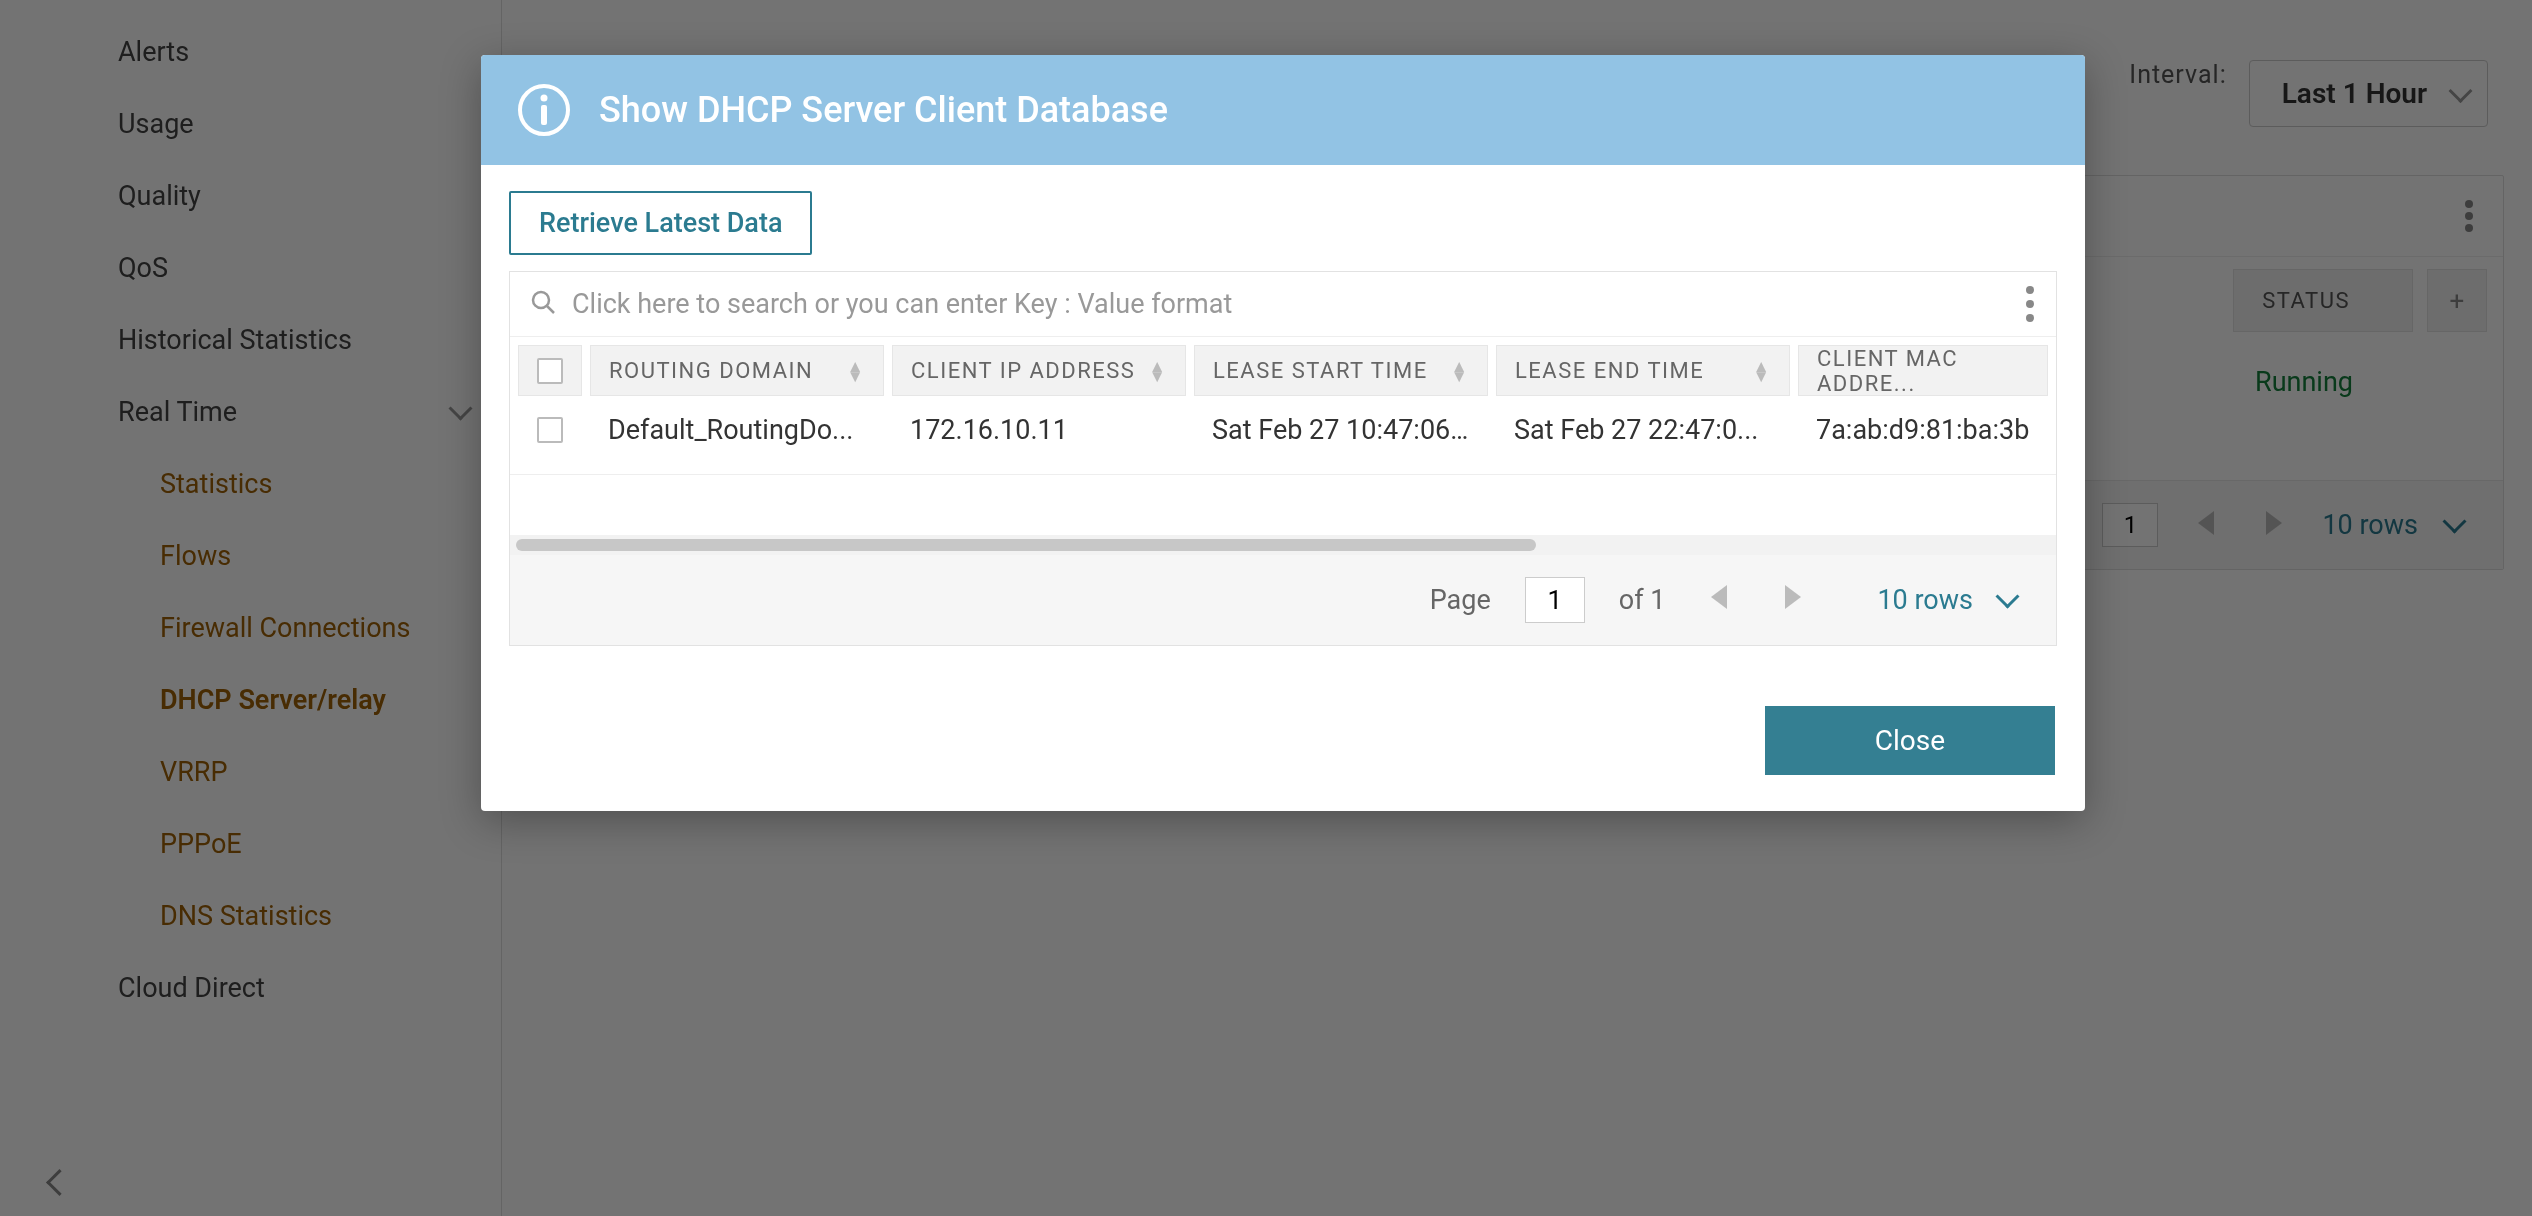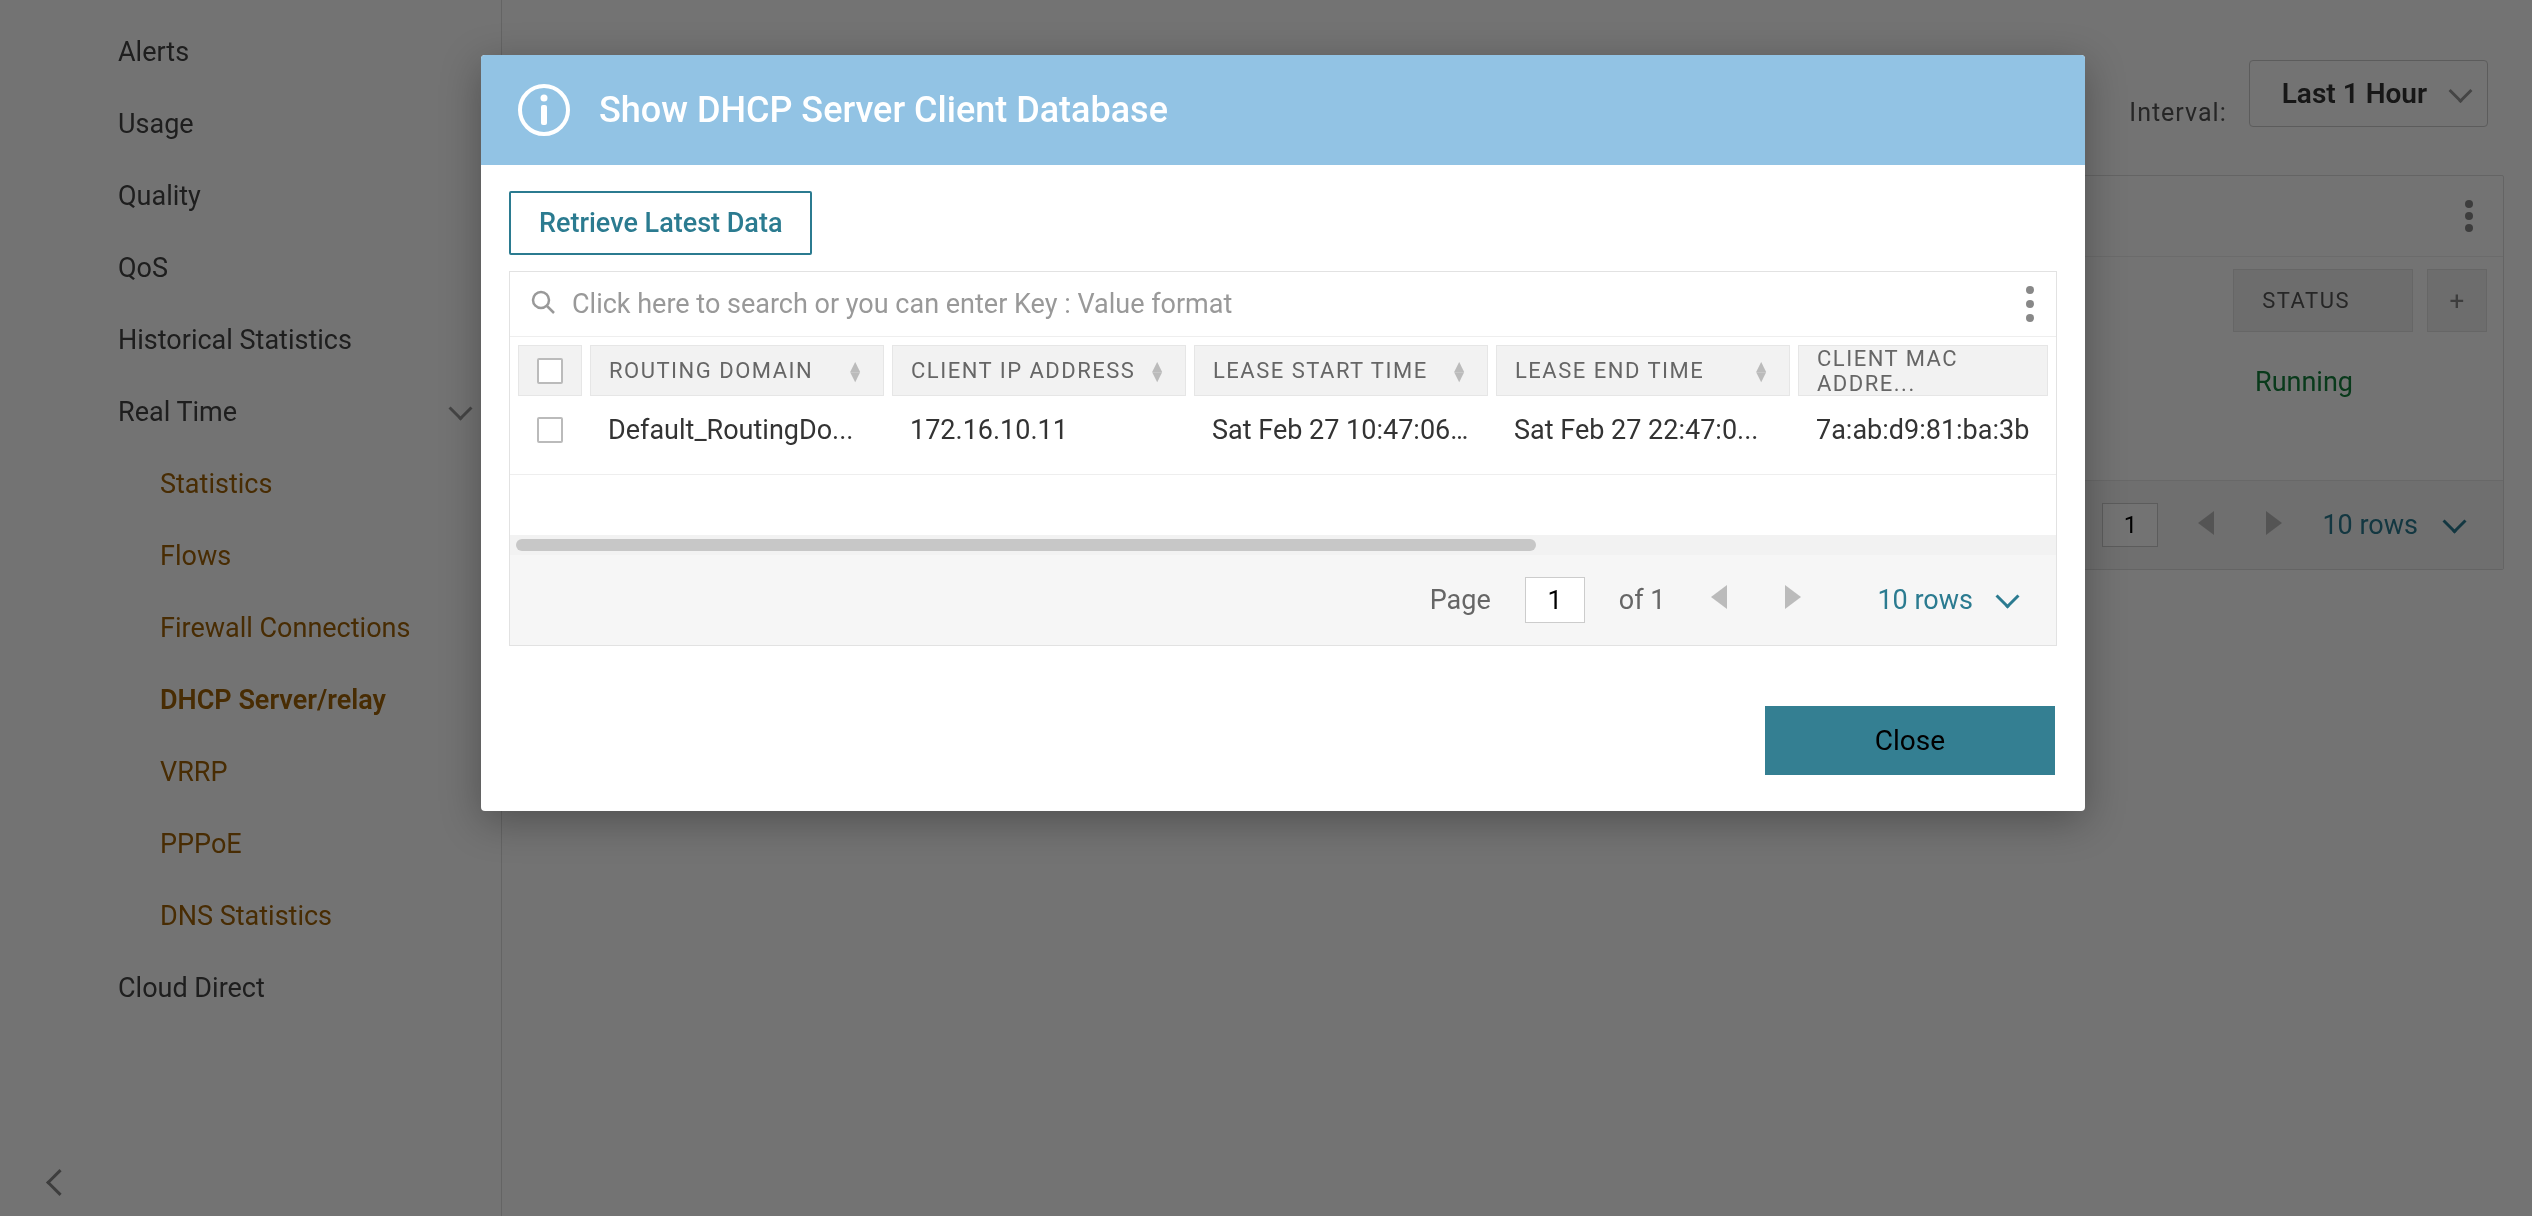--- a/index.html
+++ b/index.html
@@ -13,21 +13,21 @@
   .reports-icon { width: 42px; height: 42px; position: relative; }
   .reports-icon svg { width: 42px; height: 42px; }
   .sb-nav { padding: 16px 0; }
   .sb-item { padding: 20px 0 20px 118px; font-size: 27px; color: #444; cursor: pointer; display: flex; align-items: center; }
   .sb-item .chev { margin-left: auto; margin-right: 32px; color: #999; }
   .sb-sub { padding: 20px 0 20px 160px; font-size: 27px; color: #a16207; cursor: pointer; }
   .sb-sub.active { font-weight: 600; }
   .sb-collapse { position: absolute; bottom: 20px; left: 50px; color: #888; }
 
   .main { flex: 1; background: #fff; padding: 0 28px; position: relative; }
-  .interval-row { display: flex; justify-content: flex-end; align-items: flex-end; gap: 22px; padding: 60px 16px 24px; }
+  .interval-row { display: flex; justify-content: flex-end; align-items: flex-start; gap: 22px; padding: 60px 16px 24px; }
   .interval-label { font-size: 25px; color: #555; letter-spacing: 1px; }
   .interval-select { border: 1px solid #ccc; padding: 16px 60px 16px 32px; font-size: 28px; font-weight: 600; border-radius: 4px; position: relative; }
   .interval-select .chev { position: absolute; right: 18px; top: 50%; transform: translateY(-50%); color: #999; }
 
   .bg-panel { border: 1px solid #ddd; border-radius: 2px; margin-top: 24px; }
   .bg-panel-header { display: flex; justify-content: flex-end; padding: 24px 28px; border-bottom: 1px solid #eee; }
   .kebab-bg { width: 10px; height: 32px; display: flex; flex-direction: column; justify-content: space-between; }
   .kebab-bg span { width: 8px; height: 8px; background: #888; border-radius: 50%; }
   .bg-col-wrap { display: flex; justify-content: flex-end; gap: 14px; padding: 12px 16px; }
   .bg-col { background: #f2f2f2; border: 1px solid #e2e2e2; padding: 18px 62px 18px 28px; font-size: 22px; color: #555; letter-spacing: 1.5px; position: relative; }
@@ -84,21 +84,21 @@
   .pager { background:#f6f6f6; display:flex; align-items:center; justify-content:flex-end; gap: 34px; padding: 22px 40px; font-size: 27px; }
   .showing { color:#888; margin-right:auto; margin-left: 40%; }
   .page-label { color:#666; }
   .page-input { width:60px; height:46px; border:1px solid #ccc; text-align:center; font-size:26px; }
   .of-n { color:#666; }
   .nav-arrow { color:#bbb; padding: 0 12px; user-select: none; }
   .rows-sel { display:flex; align-items:center; gap:26px; color:#2b7b90; margin-left: 30px; }
   .rows-sel .chev { color:#2b7b90; }
 
   .modal-footer { display:flex; justify-content:flex-end; padding: 20px 30px 36px; }
-  .close-btn { background:#347f92; color:#000000; border:none; font-size:28px; padding: 18px 110px; cursor:pointer; }
+  .close-btn { background:#347f92; color:#ffffff; border:none; font-size:28px; padding: 18px 110px; cursor:pointer; }
 
   .chev-down::before { content: ""; display:inline-block; width: 14px; height: 14px; border-right: 3px solid currentColor; border-bottom: 3px solid currentColor; transform: rotate(45deg); position:relative; top:-4px; }
   .chev-left::before { content:""; display:inline-block; width:16px; height:16px; border-left:3px solid currentColor; border-bottom:3px solid currentColor; transform: rotate(45deg); }
   .tri-left { width:0; height:0; border-top:12px solid transparent; border-bottom:12px solid transparent; border-right:16px solid currentColor; display:inline-block;}
   .tri-right { width:0; height:0; border-top:12px solid transparent; border-bottom:12px solid transparent; border-left:16px solid currentColor; display:inline-block;}
 </style>
 </head>
 <body>
 
 <div class="app-bg">

